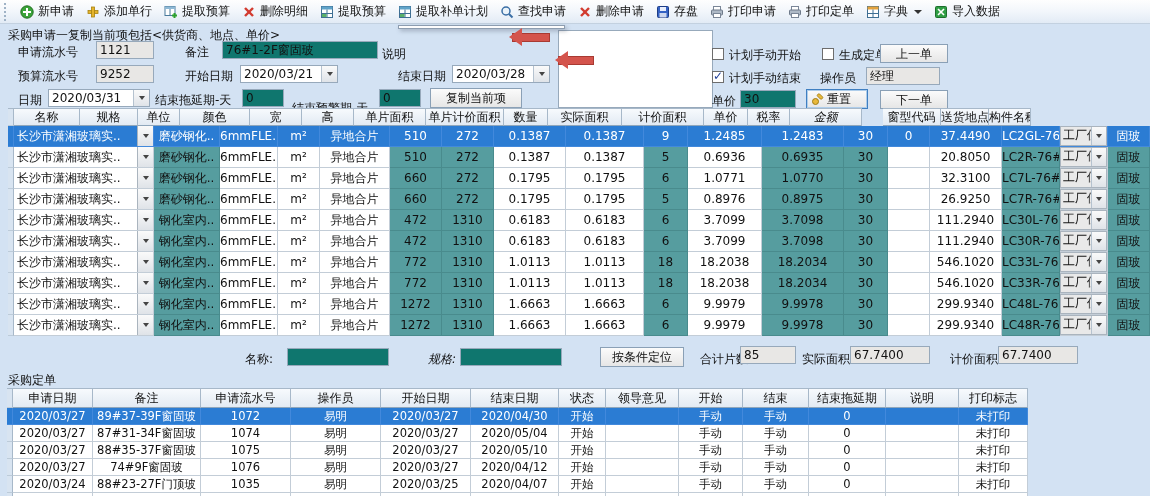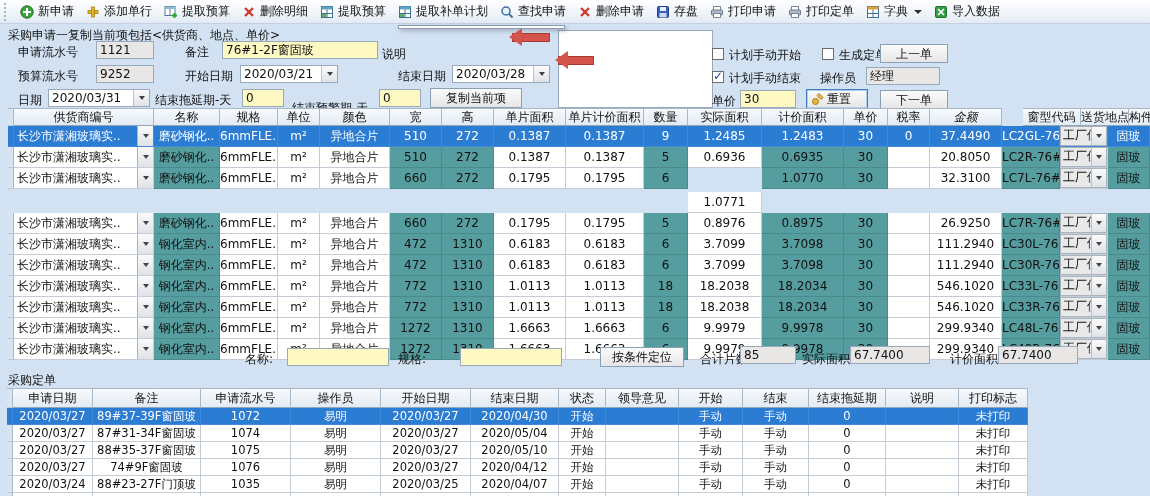--- a/index.html
+++ b/index.html
@@ -10,21 +10,21 @@
   .toolbar{position:absolute;left:0;top:0;width:1150px;height:24px;
     background:linear-gradient(#fefefe,#f2f6fb 50%,#e2ebf5);
     border-bottom:1px solid #c3d1e0;display:flex;align-items:center;box-sizing:border-box;padding-left:4px;}
   .grip{width:4px;height:18px;margin-right:4px;border-left:2px dotted #9fb2c6;}
   .tb-item{display:flex;align-items:center;gap:4px;padding:1px 6px;height:20px;white-space:nowrap;cursor:default;box-sizing:border-box;}
   .tb-item.active{background:#dcebfa;border:1px solid #7fa8cf;}
   .tb-item svg{display:block;}
   .caret{width:0;height:0;border-left:4px solid transparent;border-right:4px solid transparent;border-top:4px solid #333;margin-left:2px;}
   
   .lbl{position:absolute;white-space:nowrap;}
-  .inp{position:absolute;background:#fef9c3;border:1px solid #97a9bb;height:18px;line-height:16px;
+  .inp{position:absolute;background:#0f766e;border:1px solid #97a9bb;height:18px;line-height:16px;
        padding:0 3px;box-sizing:border-box;overflow:hidden;white-space:nowrap;}
   .inp.ro{background:#e8e7e5;}
   .combo{position:absolute;background:#fff;border:1px solid #97a9bb;height:18px;box-sizing:border-box;display:flex;align-items:center;}
   .combo .ctext{flex:1;padding:0 3px;overflow:hidden;white-space:nowrap;line-height:16px;}
   .cbtn{width:15px;align-self:stretch;background:linear-gradient(#fafafa,#dfe3e8);border-left:1px solid #b5c2cf;
         display:flex;align-items:center;justify-content:center;}
   .cbtn i{width:0;height:0;border-left:3px solid transparent;border-right:3px solid transparent;border-top:4px solid #444;}
   .btn{position:absolute;background:linear-gradient(#fbfbfb,#e6e6e6);border:1px solid #8aa0b6;height:20px;
        line-height:18px;text-align:center;box-sizing:border-box;cursor:default;}
   .btn.focus{border-color:#3f7fc1;box-shadow:inset 0 0 0 1px #aecdea;}
@@ -271,21 +271,20 @@
 <div class="btn" style="left:880px;top:90px;width:68px;height:19px;">下一单</div>
 
 <div class="menu" id="menu-box">
   </div>
 <div class="ann" style="left:512px;top:33px;width:36px;"></div>
 <div class="ann" style="left:558px;top:56px;width:34px;"></div>
 
 <div class="grid g1" id="grid1" style="left:8px;top:108px;">
     <div class="grow">
       <div class="hc gut" style="width: 6px;"></div>
-      <div class="hc" style="width: 140px;">供货商编号</div>
       <div class="hc" style="width: 66px;">名称</div>
       <div class="hc" style="width: 58px;">规格</div>
       <div class="hc" style="width: 42px;">单位</div>
       <div class="hc" style="width: 70px;">颜色</div>
       <div class="hc" style="width: 52px;">宽</div>
       <div class="hc" style="width: 52px;">高</div>
       <div class="hc" style="width: 72px;">单片面积</div>
       <div class="hc" style="width: 78px;">单片计价面积</div>
       <div class="hc" style="width: 44px;">数量</div>
       <div class="hc" style="width: 74px;">实际面积</div>
@@ -373,21 +372,21 @@
       </div>
       <div class="c teal" style="width: 66px;">磨砂钢化..</div>
       <div class="c" style="width: 58px;">6mmFLE..</div>
       <div class="c" style="width: 42px;">m²</div>
       <div class="c" style="width: 70px;">异地合片</div>
       <div class="c teal" style="width: 52px;">660</div>
       <div class="c teal" style="width: 52px;">272</div>
       <div class="c" style="width: 72px;">0.1795</div>
       <div class="c" style="width: 78px;">0.1795</div>
       <div class="c teal" style="width: 44px;">6</div>
-      <div class="c" style="width: 74px; margin-top: 24px;">1.0771</div>
+      <div class="c" style="width: 74px;">1.0771</div>
       <div class="c teal" style="width: 82px;">1.0770</div>
       <div class="c teal" style="width: 44px;">30</div>
       <div class="c" style="width: 42px;"></div>
       <div class="c" style="width: 72px;">32.3100</div>
       <div class="c teal" style="width: 58px;">LC7L-76#-1F0</div>
       <div class="c" style="width: 48px;">
         <span class="cellcombo">
           <span class="ctext">工厂使用</span>
           <span class="cbtn">
             <i></i>
@@ -624,21 +623,21 @@
             <i></i>
           </span>
         </span>
       </div>
       <div class="c teal" style="width: 42px;">固玻</div>
     </div>
   </div>
 
 <div class="lbl" style="left:245px;top:351px;">名称:</div>
 <div class="inp" style="left:287px;top:348px;width:102px;"></div>
-<div class="lbl" style="left:398px;top:351px;">规格:</div>
+<div class="lbl" style="left:428px;top:351px;font-style:italic;">规格:</div>
 <div class="inp" style="left:460px;top:348px;width:102px;"></div>
 <div class="btn" style="left:600px;top:347px;width:84px;">按条件定位</div>
 <div class="lbl" style="left:700px;top:351px;">合计片数</div>
 <div class="inp ro" style="left:740px;top:346px;width:56px;">85</div>
 <div class="lbl" style="left:802px;top:351px;">实际面积</div>
 <div class="inp ro" style="left:850px;top:346px;width:80px;">67.7400</div>
 <div class="lbl" style="left:950px;top:351px;">计价面积</div>
 <div class="inp ro" style="left:998px;top:346px;width:80px;">67.7400</div>
 
 <div class="lbl" style="left:8px;top:372px;">采购定单</div>

